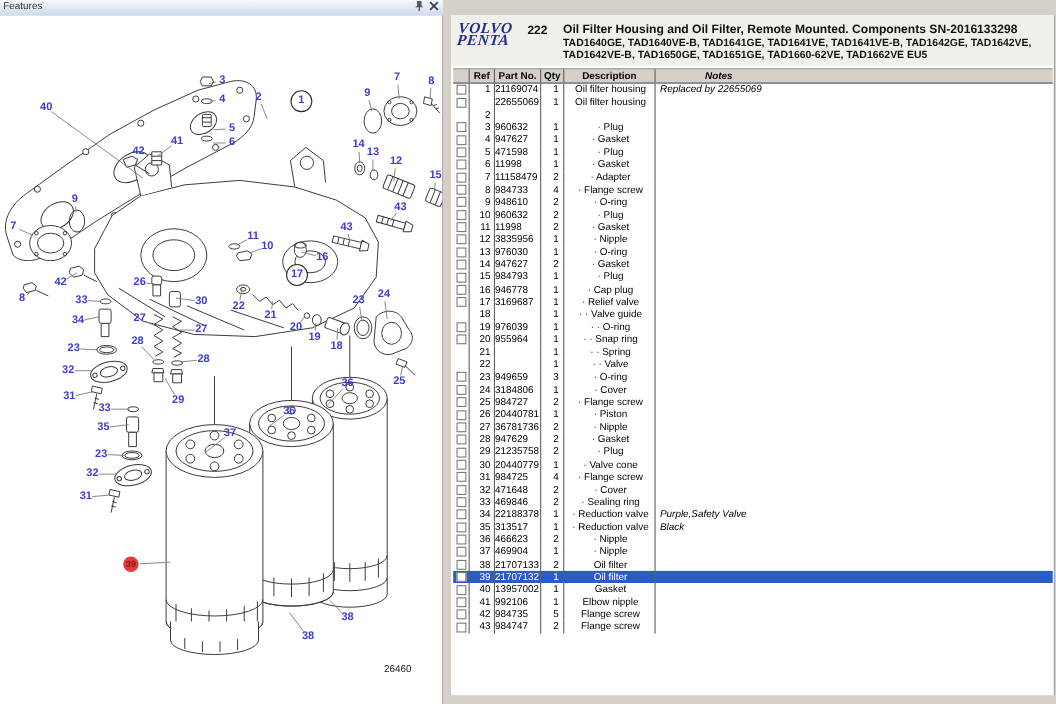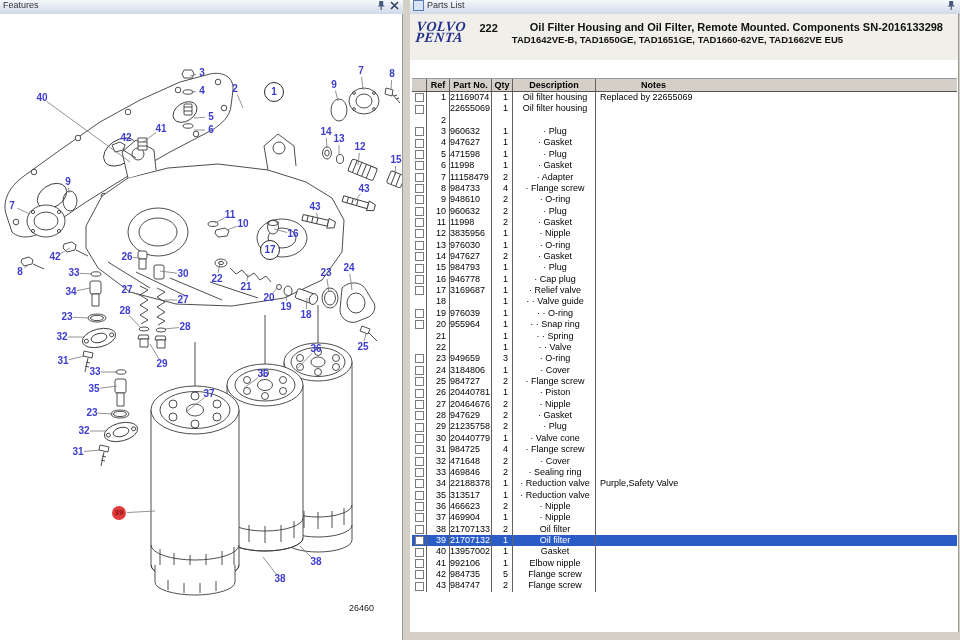--- a/index.html
+++ b/index.html
@@ -18,32 +18,32 @@
   .splitter{position:absolute;left:403px;top:0;width:7px;height:640px;background:#d4d0c8;cursor:col-resize;}
   .right{left:410px;width:550px;height:640px;}
   .right .panel-body{position:absolute;top:14px;left:0;width:548px;height:618px;
        background:#fff;border-right:1px solid #9a9a94;overflow:hidden;}
   .masthead{height:46px;background:#f1efe9;display:flex;align-items:flex-start;
        padding:7px 0 0 6px;box-sizing:border-box;}
   .logo{color:#232f8c;font-family:"Liberation Serif", serif;font-weight:bold;font-style:italic;
        font-size:14px;line-height:11px;letter-spacing:.5px;transform:skewX(-6deg);}
   .sec{font-size:11px;font-weight:bold;color:#111;margin:1px 0 0 14px;}
   .titles{margin-left:14px;}
-  .t1{font-size:11px;font-weight:bold;color:#111;line-height:13px;margin-left:18px;}
+  .t1{font-size:11px;font-weight:bold;color:#111;line-height:13px;}
   .t2{font-size:9.5px;font-weight:bold;color:#111;line-height:11px;}
-  .table{position:absolute;left:2px;top:64px;width:545px;}
+  .table{position:absolute;left:2px;top:48px;width:545px;}
   .thead{display:flex;height:12px;background:#d4d0c8;border-top:1px solid #999;
        border-bottom:1px solid #555;font-size:9px;font-weight:bold;color:#000;line-height:12px;}
   .thead>div,.row>div{box-sizing:border-box;border-right:1px solid #606060;overflow:hidden;white-space:nowrap;}
   .c-cb{width:15px;flex:0 0 15px;display:flex;align-items:center;}
   .c-ref{width:23px;flex:0 0 23px;text-align:right;padding-right:3px;}
   .c-part{width:42px;flex:0 0 42px;text-align:left;padding-right:2px;}
   .c-qty{width:21px;flex:0 0 21px;text-align:right;padding-right:4px;}
   .c-desc{width:83px;flex:0 0 83px;text-align:center;padding-left:2px;}
-  .c-notes{flex:1;border-right:none !important;text-align:left;padding-left:4px;}
+  .c-notes{flex:1;border-right:none !important;text-align:left;padding-left:4px;font-style:italic;}
   .thead .c-ref,.thead .c-part,.thead .c-qty,.thead .c-desc{text-align:center;padding:0;}
   .thead .c-notes{padding-left:45px;}
   .row{display:flex;height:11.36px;font-size:9px;line-height:11.3px;color:#000;cursor:default;}
   .row.sel{background:#2a5cc8;color:#fff;}
   .box{width:7px;height:7px;border:1px solid #7a7a7a;background:#fff;margin-left:3px;flex:0 0 auto;}
   
   .diagram{cursor:crosshair;}
   .art{position:absolute;left:0;top:0;width:403px;height:626px;}
   .callout{position:absolute;transform:translate(-50%,-50%);font-size:10px;font-weight:bold;
        color:#3c3ccd;cursor:pointer;z-index:3;background:transparent;line-height:10px;}
@@ -377,37 +377,30 @@
           <div class="callout" style="left: 316px; top: 548px;">38</div>
           <div class="callout" style="left: 280px; top: 565px;">38</div>
         </div>
       <div class="fig-no">26460</div>
     </div>
   </section>
 
   <div class="splitter"></div>
 
   <section class="panel right">
-    <div class="panel-header">
-      <span class="doc-ico"></span>
-      <span class="ph-title">Parts List</span>
-      <span class="ph-spacer"></span>
-      <svg class="ph-ico" viewBox="0 0 11 11">
-        <path d="M3.2,1 h4 v4 l1.6,1.6 h-3 v3.4 h-1.2 v-3.4 h-3 l1.6,-1.6 Z" fill="#49597a"></path>
-      </svg>
-    </div>
     <div class="panel-body">
       <div class="masthead">
         <div class="logo">
           <div>VOLVO</div>
           <div>PENTA</div>
         </div>
         <div class="sec">222</div>
         <div class="titles">
           <div class="t1">Oil Filter Housing and Oil Filter, Remote Mounted. Components SN-2016133298</div>
+          <div class="t2">TAD1640GE, TAD1640VE-B, TAD1641GE, TAD1641VE, TAD1641VE-B, TAD1642GE, TAD1642VE,</div>
           <div class="t2">TAD1642VE-B, TAD1650GE, TAD1651GE, TAD1660-62VE, TAD1662VE EU5</div>
         </div>
       </div>
       <div class="table">
         <div class="thead">
           <div class="c-cb"></div>
           <div class="c-ref">Ref</div>
           <div class="c-part">Part No.</div>
           <div class="c-qty">Qty</div>
           <div class="c-desc">Description</div>
@@ -673,21 +666,21 @@
               <div class="c-part">20440781</div>
               <div class="c-qty">1</div>
               <div class="c-desc">·  Piston</div>
               <div class="c-notes"></div>
             </div>
             <div class="row">
               <div class="c-cb">
                 <span class="box"></span>
               </div>
               <div class="c-ref">27</div>
-              <div class="c-part">20464676</div>
+              <div class="c-part">36781736</div>
               <div class="c-qty">2</div>
               <div class="c-desc">·  Nipple</div>
               <div class="c-notes"></div>
             </div>
             <div class="row">
               <div class="c-cb">
                 <span class="box"></span>
               </div>
               <div class="c-ref">28</div>
               <div class="c-part">947629</div>
@@ -756,20 +749,21 @@
               <div class="c-notes">Purple,Safety Valve</div>
             </div>
             <div class="row">
               <div class="c-cb">
                 <span class="box"></span>
               </div>
               <div class="c-ref">35</div>
               <div class="c-part">313517</div>
               <div class="c-qty">1</div>
               <div class="c-desc">·  Reduction valve</div>
+              <div class="c-notes">Black</div>
             </div>
             <div class="row">
               <div class="c-cb">
                 <span class="box"></span>
               </div>
               <div class="c-ref">36</div>
               <div class="c-part">466623</div>
               <div class="c-qty">2</div>
               <div class="c-desc">·  Nipple</div>
               <div class="c-notes"></div>

